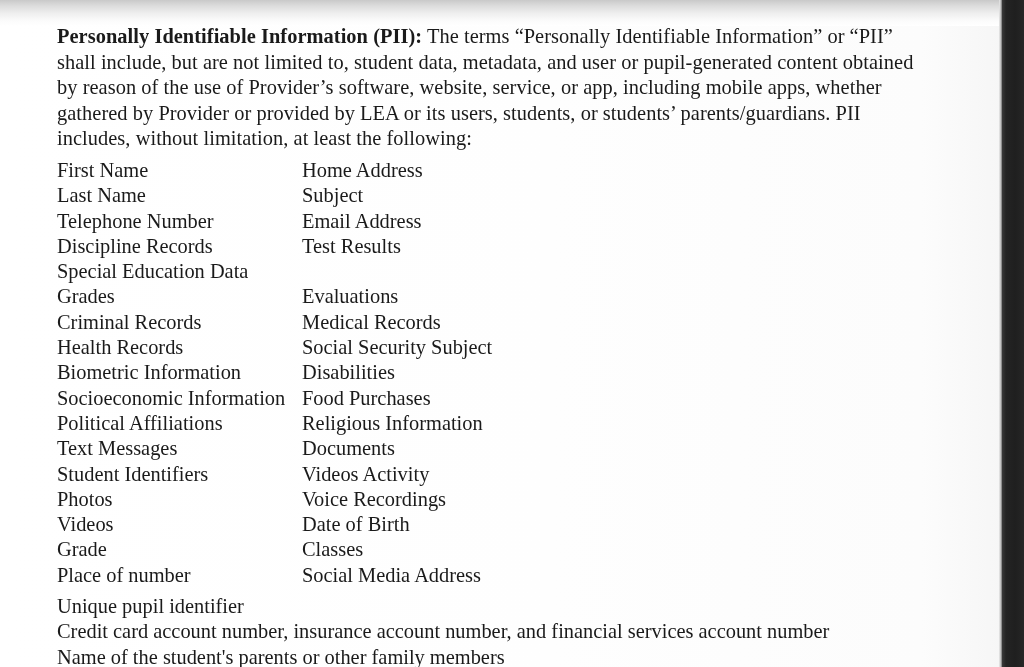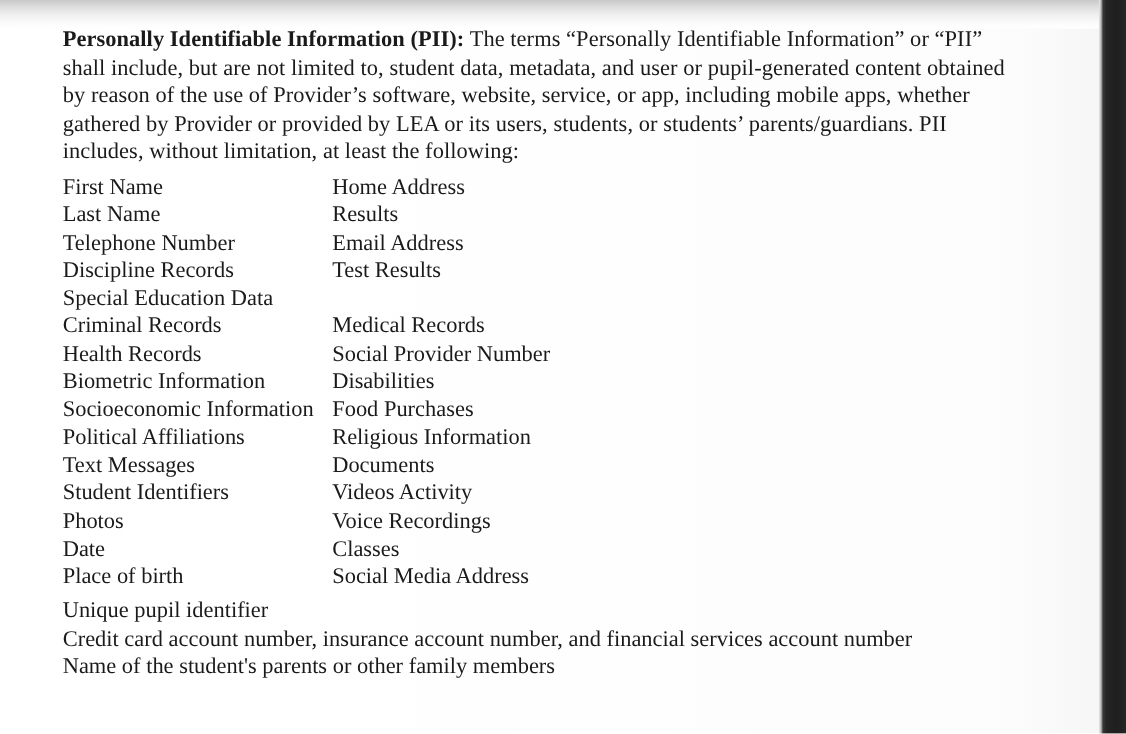--- a/index.html
+++ b/index.html
@@ -134,40 +134,44 @@
 
     <p id="intro-paragraph"><span class="term-bold">Personally Identifiable Information (PII):</span><span> The terms “Personally Identifiable Information” or “PII” shall include, but are not limited to, student data, metadata, and user or pupil-generated content obtained by reason of the use of Provider’s software, website, service, or app, including mobile apps, whether gathered by Provider or provided by LEA or its users, students, or students’ parents/guardians.  PII includes, without limitation, at least the following:</span></p>
 
     <div id="pii-list">
         <div class="pii-row">
           <span class="pii-col-left">First Name</span>
           <span class="pii-col-right">Home Address</span>
         </div>
         <div class="pii-row">
           <span class="pii-col-left">Last Name</span>
-          <span class="pii-col-right">Results</span>
+          <span class="pii-col-right">Subject</span>
         </div>
         <div class="pii-row">
           <span class="pii-col-left">Telephone Number</span>
           <span class="pii-col-right">Email Address</span>
         </div>
         <div class="pii-row">
           <span class="pii-col-left">Discipline Records</span>
           <span class="pii-col-right">Test Results</span>
         </div>
         <div class="pii-row">
           <span class="pii-col-left">Special Education Data</span>
         </div>
         <div class="pii-row">
+          <span class="pii-col-left">Grades</span>
+          <span class="pii-col-right">Evaluations</span>
+        </div>
+        <div class="pii-row">
           <span class="pii-col-left">Criminal Records</span>
           <span class="pii-col-right">Medical Records</span>
         </div>
         <div class="pii-row">
           <span class="pii-col-left">Health Records</span>
-          <span class="pii-col-right">Social Provider Number</span>
+          <span class="pii-col-right">Social Security Subject</span>
         </div>
         <div class="pii-row">
           <span class="pii-col-left">Biometric Information</span>
           <span class="pii-col-right">Disabilities</span>
         </div>
         <div class="pii-row">
           <span class="pii-col-left">Socioeconomic Information</span>
           <span class="pii-col-right">Food Purchases</span>
         </div>
         <div class="pii-row">
@@ -180,25 +184,29 @@
         </div>
         <div class="pii-row">
           <span class="pii-col-left">Student Identifiers</span>
           <span class="pii-col-right">Videos Activity</span>
         </div>
         <div class="pii-row">
           <span class="pii-col-left">Photos</span>
           <span class="pii-col-right">Voice Recordings</span>
         </div>
         <div class="pii-row">
-          <span class="pii-col-left">Date</span>
+          <span class="pii-col-left">Videos</span>
+          <span class="pii-col-right">Date of Birth</span>
+        </div>
+        <div class="pii-row">
+          <span class="pii-col-left">Grade</span>
           <span class="pii-col-right">Classes</span>
         </div>
         <div class="pii-row">
-          <span class="pii-col-left">Place of birth</span>
+          <span class="pii-col-left">Place of number</span>
           <span class="pii-col-right">Social Media Address</span>
         </div>
         <div class="pii-row">
           <span class="pii-row-full">Unique pupil identifier</span>
         </div>
         <div class="pii-row">
           <span class="pii-row-full">Credit card account number, insurance account number, and financial services account number</span>
         </div>
         <div class="pii-row">
           <span class="pii-row-full">Name of the student's parents or other family members</span>

